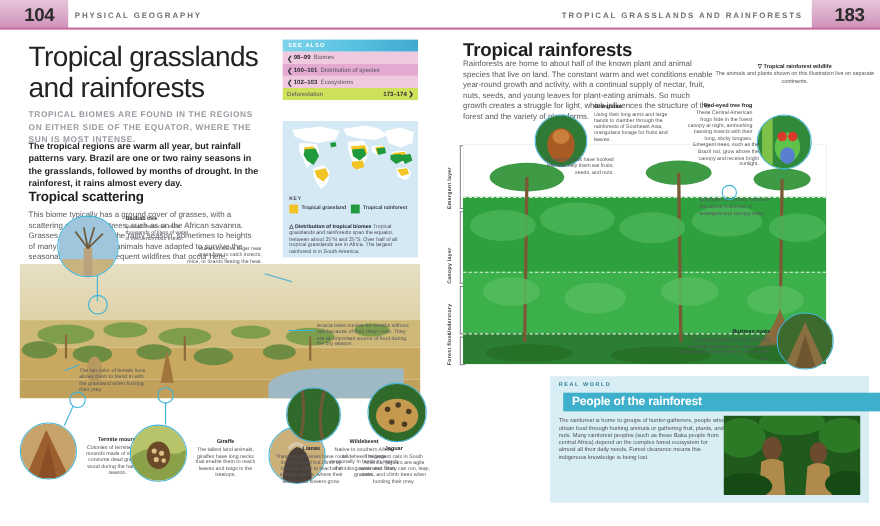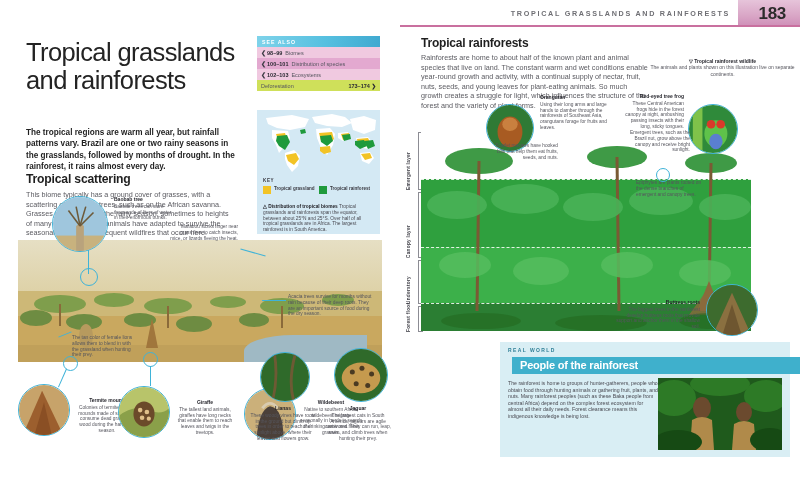--- a/index.html
+++ b/index.html
@@ -155,21 +155,21 @@
   .cap {
     position: absolute; font-size: 4.8px; line-height: 5.8px; color: #55555d;
   }
   .cap b { display: block; color: #1f1f26; font-size: 5px; margin-bottom: 1px; }
   .cap.right { text-align: right; }
   .cap.center { text-align: center; }
 
   
   .r-sec-head {
     position: absolute; left: 421px; top: 36px;
-    font-size: 12px; color: #1f1f1f; font-weight: bold; letter-spacing: -0.2px;
+    font-size: 17px; color: #1f1f1f; font-weight: bold; letter-spacing: -0.2px;
   }
   .r-body {
     position: absolute; left: 421px; top: 53px; width: 228px;
     font-size: 7.2px; line-height: 9.6px; color: #5a5a60;
   }
   .wild-cap {
     position: absolute; left: 650px; top: 58px; width: 145px;
     font-size: 5px; line-height: 6.4px; color: #55555d; text-align: center;
   }
   .wild-cap b { color: #1f1f26; }
@@ -199,22 +199,29 @@
 
   .photo { position: absolute; inset: 0; }
 </style>
 </head>
 <body>
 
 <div class="spread">
 
   <div class="page page-left">
 
+    <div class="head-bar">
+      <div class="folio-tab folio-left"></div>
+      <div class="folio-num folio-num-l">104</div>
+      <div class="running-head rh-left">PHYSICAL GEOGRAPHY</div>
+      <div class="head-rule"></div>
+    </div>
 
     <h1 class="main-title">Tropical grasslands and rainforests</h1>
+    <div class="standfirst">TROPICAL BIOMES ARE FOUND IN THE REGIONS ON EITHER SIDE OF THE EQUATOR, WHERE THE SUN IS MOST INTENSE.</div>
     <div class="intro-bold">The tropical regions are warm all year, but rainfall patterns vary. Brazil are one or two rainy seasons in the grasslands, followed by months of drought. In the rainforest, it rains almost every day.</div>
     <h2 class="sec-head">Tropical scattering</h2>
     <div class="body-copy">This biome typically has a ground cover of grasses, with a scattering of shrubs or trees, such as on the African savanna. Grasses grow quickly in the rainy season, sometimes to heights of many feet. Plants and animals have adapted to survive the seasonal droughts and frequent wildfires that occur here.</div>
 
     <div class="see-also">
       <div class="sa-head">SEE ALSO</div>
       <div class="sa-row sa-r1">
         <span class="sa-arrow">❮</span>
         <span class="pg">98–99</span>
         <span class="tp">Biomes</span>

